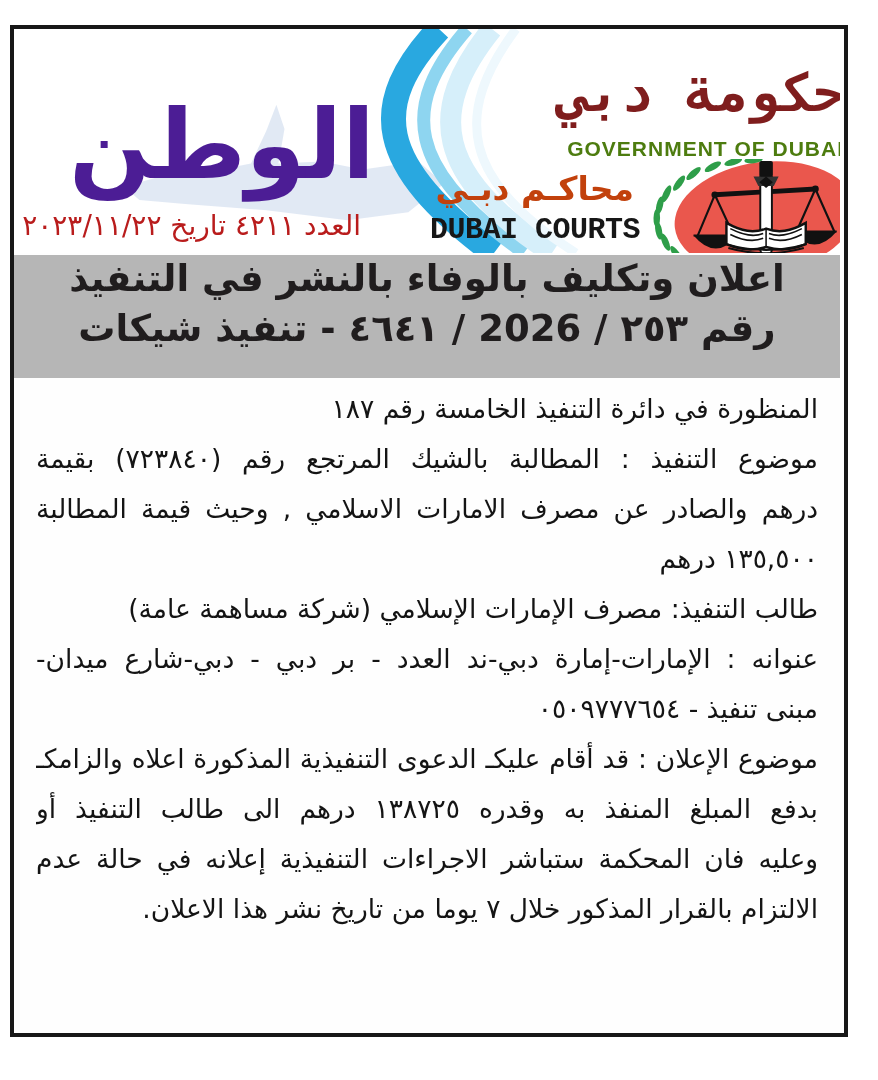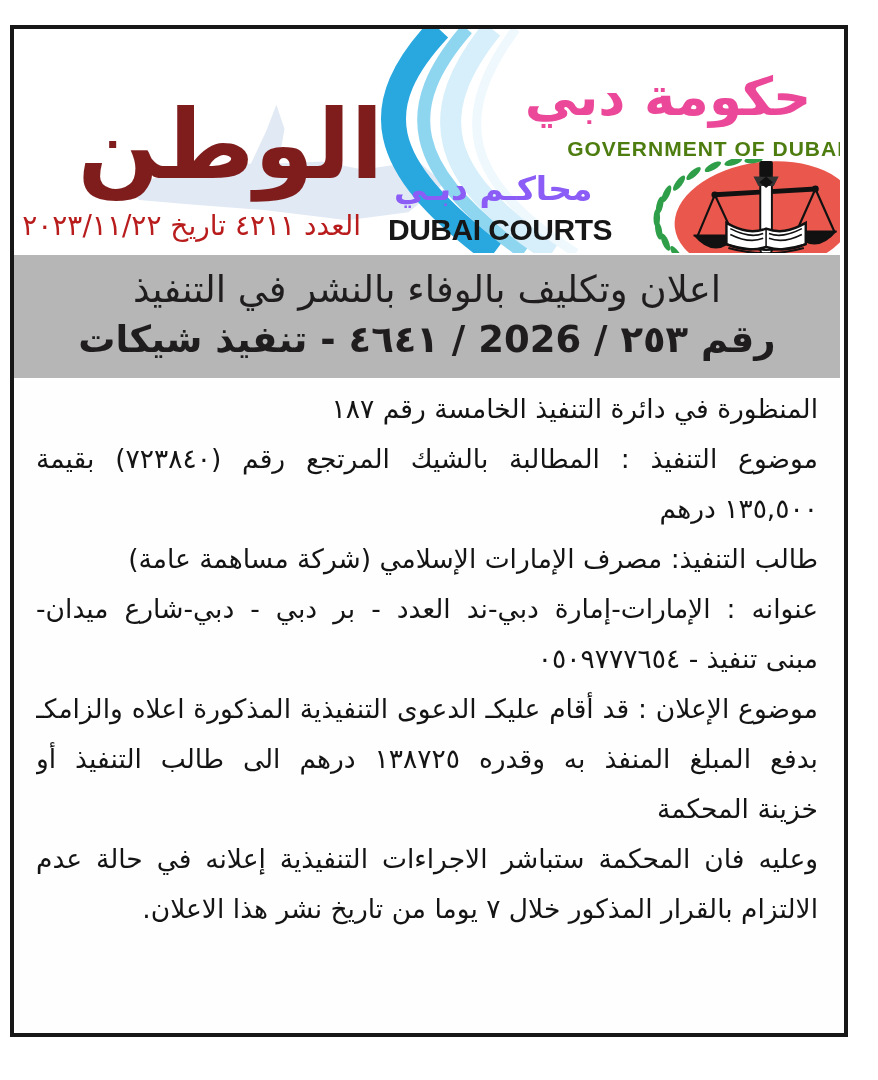--- a/index.html
+++ b/index.html
@@ -9,53 +9,53 @@
   }
   .frame{
     position:absolute;left:10px;top:25px;width:830px;height:1004px;
     border:4px solid #171717;background:#fefefe;
   }
   
   .header{position:absolute;left:0;top:0;width:826px;height:224px;background:#fff;overflow:hidden;}
   .map-watermark{position:absolute;left:100px;top:60px;width:340px;height:150px;opacity:.42;}
   .wave{position:absolute;left:330px;top:0;width:315px;height:224px;}
   .paper-name{
-    position:absolute;left:59px;top:48px;width:315px;height:140px;line-height:136px;
-    text-align:center;font-size:96px;font-weight:bold;color:#7f1d1d;direction:rtl;
+    position:absolute;left:46px;top:48px;width:315px;height:140px;line-height:136px;
+    text-align:right;font-size:96px;font-weight:bold;color:#4c1d95;direction:rtl;
     letter-spacing:-2px;
   }
   .issue-line{
     position:absolute;left:12px;top:180px;width:335px;
     font-size:28px;color:#b91c1c;direction:rtl;white-space:nowrap;
   }
   .gov-ar{
     position:absolute;left:478px;top:30px;width:352px;height:76px;line-height:76px;
-    text-align:center;font-size:53px;font-weight:bold;color:#ec4899;direction:rtl;
+    text-align:right;font-size:53px;font-weight:bold;color:#7f1d1d;direction:rtl;font-family:Liberation Mono, monospace;
   }
   .gov-en{
     position:absolute;left:478px;top:108px;width:352px;text-align:right;
     font-size:21px;font-weight:bold;color:#4d7c0f;letter-spacing:1px;
     font-family:"Liberation Sans",sans-serif;white-space:nowrap;
   }
   .courts-ar{
-    position:absolute;left:380px;top:140px;width:240px;text-align:left;
-    font-size:33px;font-weight:bold;color:#8b5cf6;direction:rtl;white-space:nowrap;
+    position:absolute;left:380px;top:140px;width:240px;text-align:right;
+    font-size:33px;font-weight:bold;color:#c2410c;direction:rtl;white-space:nowrap;
   }
   .courts-en{
-    position:absolute;left:374px;top:184px;width:252px;text-align:left;
+    position:absolute;left:374px;top:184px;width:252px;text-align:right;
     font-size:30px;font-weight:bold;color:#171717;letter-spacing:-.5px;
-    font-family:Liberation Sans, sans-serif;white-space:nowrap;
+    font-family:Liberation Mono, monospace;white-space:nowrap;
   }
   .emblem{position:absolute;left:604px;top:130px;width:242px;height:118px;}
   
   .title-band{
     position:absolute;left:0;top:226px;width:826px;height:123px;background:#b6b6b6;
     text-align:center;direction:rtl;color:#201d1e;
   }
-  .title-band .t1{padding-top:11px;font-size:37px;font-weight:normal;line-height:48px;white-space:nowrap;}
+  .title-band .t1{font-size:37px;font-weight:bold;line-height:48px;white-space:nowrap;}
   .title-band .t2{font-size:37px;font-weight:bold;line-height:52px;white-space:nowrap;}
   
   .body-text{
     position:absolute;left:0;top:349px;width:782px;padding:6px 22px 0;
     direction:rtl;color:#141414;
   }
   .bl{height:50px;line-height:50px;font-size:26.5px;text-align:right;overflow:hidden;}
   .bl.full{text-align:justify;text-align-last:justify;}
 </style>
 </head>
@@ -123,24 +123,24 @@
   </div>
 
   <div class="title-band">
     <div class="t1">اعلان وتكليف بالوفاء بالنشر في التنفيذ</div>
     <div class="t2">رقم ٢٥٣ / 2026 / ٤٦٤١ - تنفيذ شيكات</div>
   </div>
 
   <div class="body-text">
     <div class="bl">المنظورة في دائرة التنفيذ الخامسة رقم ١٨٧</div>
     <div class="bl full">موضوع التنفيذ : المطالبة بالشيك المرتجع رقم (٧٢٣٨٤٠) بقيمة ٢٠٩,٠٠٠</div>
+    <div class="bl full">درهم والصادر عن مصرف الامارات الاسلامي , وحيث قيمة المطالبة</div>
     <div class="bl">١٣٥,٥٠٠ درهم</div>
     <div class="bl">طالب التنفيذ: مصرف الإمارات الإسلامي (شركة مساهمة عامة)</div>
     <div class="bl full">عنوانه : الإمارات-إمارة دبي-ند العدد - بر دبي - دبي-شارع ميدان-</div>
     <div class="bl">مبنى تنفيذ - ٠٥٠٩٧٧٧٦٥٤</div>
     <div class="bl full">موضوع الإعلان : قد أقام عليكـ الدعوى التنفيذية المذكورة اعلاه والزامكـ</div>
     <div class="bl full">بدفع المبلغ المنفذ به وقدره ١٣٨٧٢٥ درهم الى طالب التنفيذ أو</div>
-    <div class="bl">خزينة المحكمة</div>
     <div class="bl full">وعليه فان المحكمة ستباشر الاجراءات التنفيذية إعلانه في حالة عدم</div>
     <div class="bl">الالتزام بالقرار المذكور خلال ٧ يوما من تاريخ نشر هذا الاعلان.</div>
   </div>
 
 </div>
 
 </body></html>

